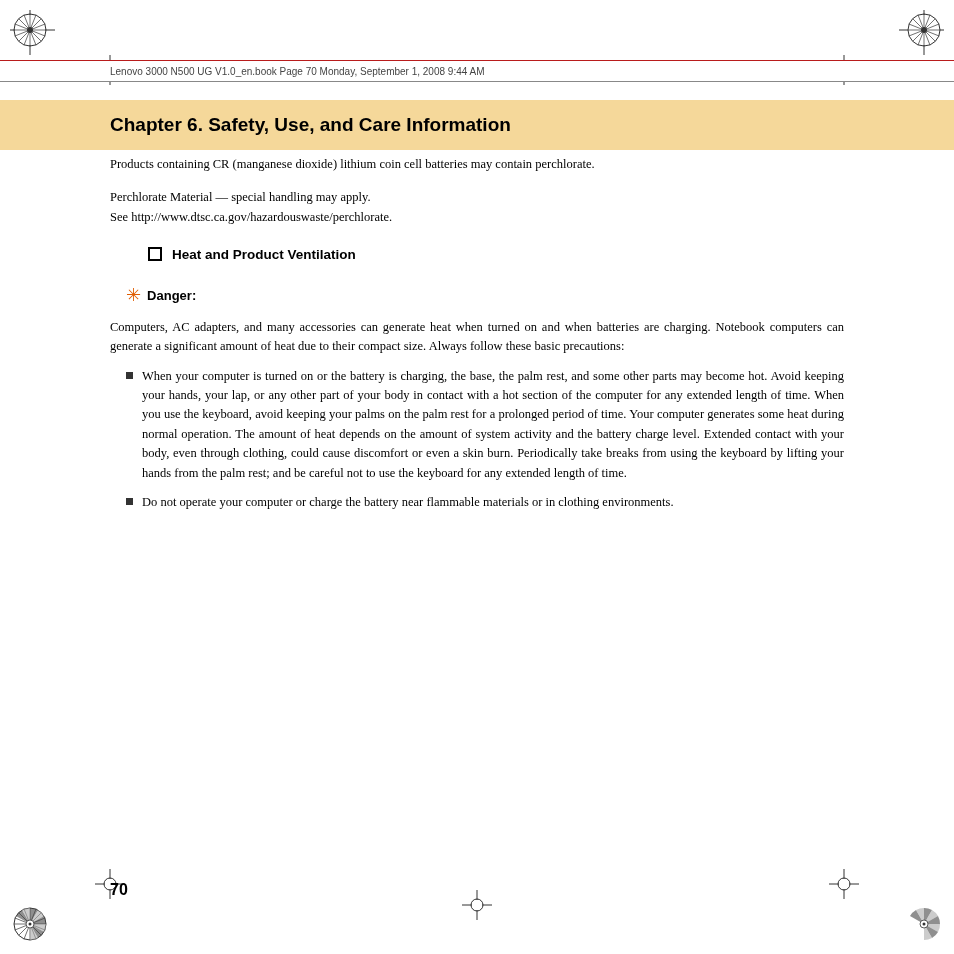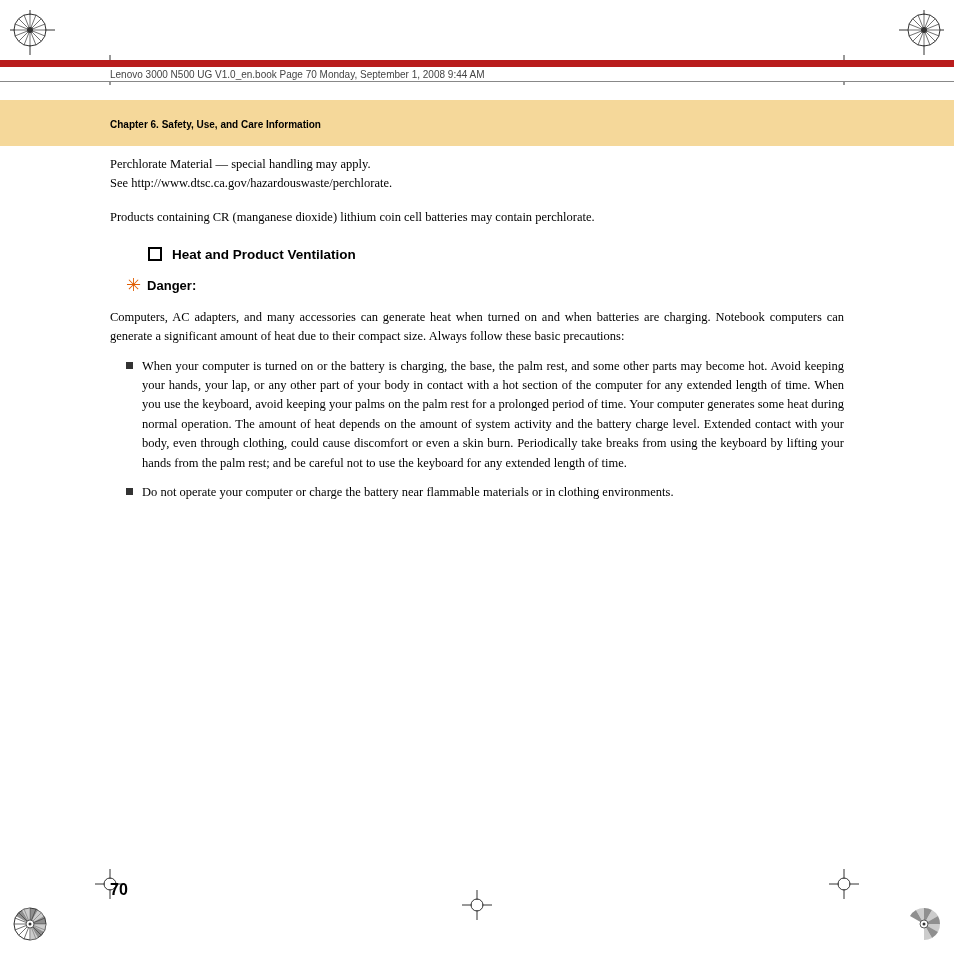--- a/index.html
+++ b/index.html
@@ -44,21 +44,21 @@
     .header-bar {
       position: absolute;
       top: 60px;
       left: 0;
       right: 0;
       height: 22px;
       background: #ffffff;
       display: flex;
       align-items: center;
       padding: 0 110px;
-      border-top: 7px solid #b91c1c;
+      border-top: 1px solid #b91c1c;
       border-bottom: 1px solid #888;
     }
 
     .header-bar-text {
       font-family: Arial, sans-serif;
       font-size: 10px;
       color: #444;
     }
 
     
@@ -67,21 +67,21 @@
       top: 100px;
       left: 0;
       right: 0;
       background: #f5d89a;
       padding: 14px 110px;
     }
 
     .chapter-title {
       font-family: Arial, sans-serif;
       font-weight: bold;
-      font-size: 10px;
+      font-size: 19px;
       color: #000;
     }
 
     
     .content {
       position: absolute;
       top: 155px;
       left: 110px;
       right: 110px;
       bottom: 90px;
@@ -93,21 +93,21 @@
 
     .paragraph {
       margin-bottom: 14px;
       text-align: justify;
     }
 
     .section-heading {
       display: flex;
       align-items: flex-start;
       margin-top: 18px;
-      margin-bottom: 6px;
+      margin-bottom: 16px;
       padding-left: 38px;
     }
 
     .section-heading-bullet {
       width: 14px;
       height: 14px;
       border: 2px solid #000;
       margin-right: 10px;
       flex-shrink: 0;
       margin-top: 2px;
@@ -353,27 +353,27 @@
   <div class="header-bar">
     <span class="header-bar-text">Lenovo 3000 N500 UG V1.0_en.book  Page 70  Monday, September 1, 2008  9:44 AM</span>
   </div>
 
   <div class="chapter-band">
     <span class="chapter-title">Chapter 6. Safety, Use, and Care Information</span>
   </div>
 
   <div class="content">
 
+    <p class="paragraph">Products  containing  CR  (manganese  dioxide)  lithium  coin  cell batteries may contain perchlorate.</p>
+
     <p class="paragraph">
       <span>Perchlorate Material — special handling may apply.</span><br>
       <span>See http://www.dtsc.ca.gov/hazardouswaste/perchlorate.</span>
     </p>
 
-    <p class="paragraph">Products  containing  CR  (manganese  dioxide)  lithium  coin  cell batteries may contain perchlorate.</p>
-
     <div class="section-heading">
       <div class="section-heading-bullet"></div>
       <span class="section-heading-text">Heat and Product Ventilation</span>
     </div>
 
     <div class="danger-heading">
       <span class="danger-star">✳</span>
       <span class="danger-label">Danger:</span>
     </div>
 

